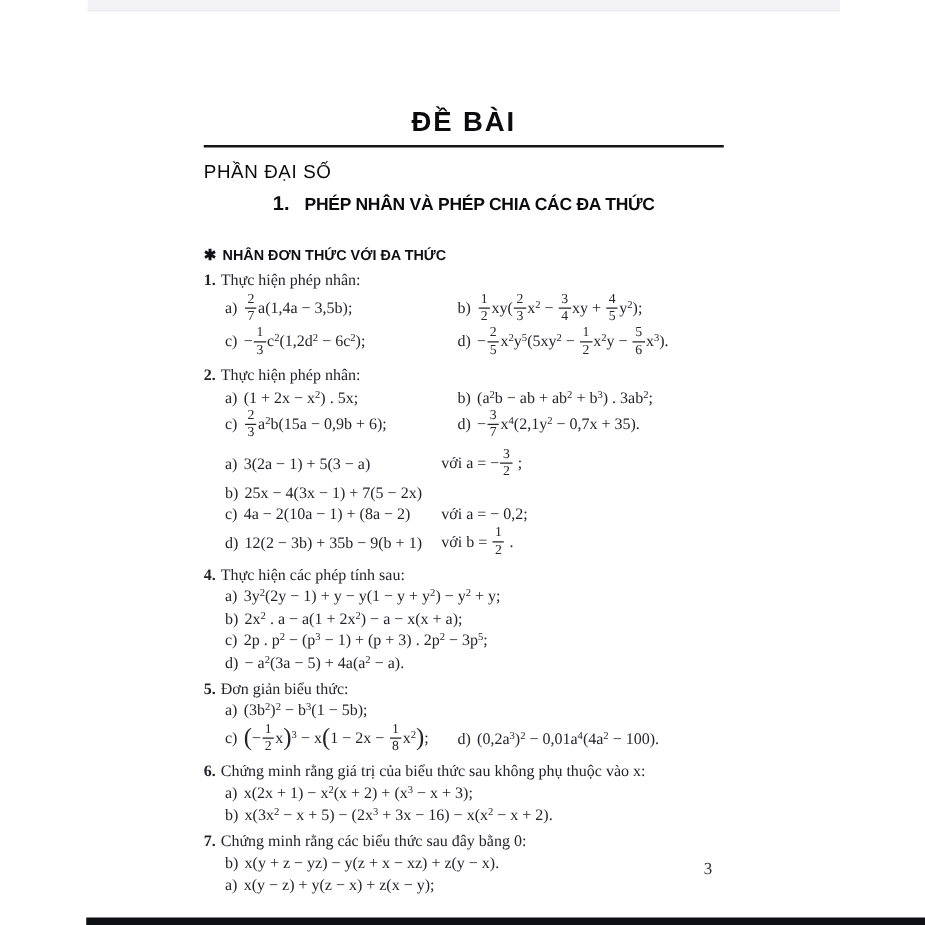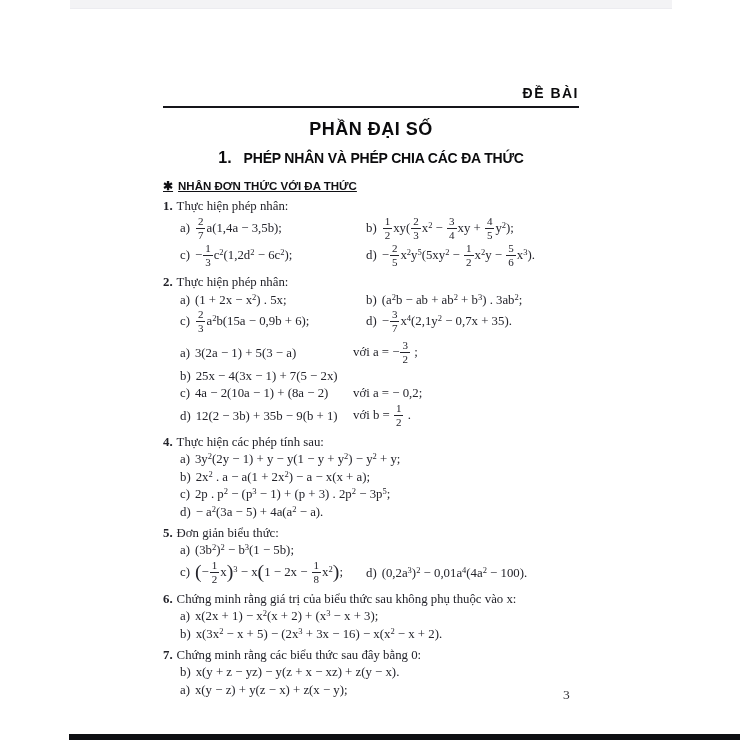--- a/index.html
+++ b/index.html
@@ -6,31 +6,31 @@
   body{
     width:740px;height:740px;position:relative;overflow:hidden;
     background:#ffffff;color:#24242b;
     font-family:"Liberation Serif", serif;
   }
   .top-strip{position:absolute;left:70px;top:0;width:602px;height:8px;
     background:#f3f3f5;border-bottom:1px solid #ececf0;}
   .bottom-bar{position:absolute;left:69px;top:734px;width:671px;height:6px;background:#0e0f13;}
   .content{position:absolute;left:163px;top:85px;width:416px;}
 
-  .doc-title{font-family:"Liberation Sans",sans-serif;font-weight:bold;font-size:14px;
-    letter-spacing:1.5px;text-align:right;color:#0b0b0d;}
+  .doc-title{font-family:"Liberation Sans",sans-serif;font-weight:bold;font-size:22px;
+    letter-spacing:1.5px;text-align:center;color:#0b0b0d;}
   .title-rule{border:none;border-top:2px solid #15151a;margin:5px 0 0 0;}
-  .part-title{margin-top:11px;font-family:"Liberation Sans",sans-serif;font-weight:bold;
-    font-size:18px;text-align:center;letter-spacing:.5px;color:#0b0b0d;}
+  .part-title{margin-top:11px;font-family:"Liberation Sans",sans-serif;font-weight:normal;
+    font-size:15px;text-align:left;letter-spacing:.5px;color:#0b0b0d;}
   .chapter{margin-top:9px;text-align:center;font-family:"Liberation Sans",sans-serif;
     font-weight:bold;color:#0b0b0d;white-space:nowrap;}
   .chapter-num{font-size:16px;margin-right:5px;}
   .chapter-title{font-size:14px;letter-spacing:-.2px;padding-left:7px;}
-  .subsection{margin-top:12px;font-family:"Liberation Sans",sans-serif;font-weight:bold;
-    font-size:11.5px;color:#101014;text-decoration:underline;}
+  .subsection{margin-top:24px;font-family:"Liberation Sans",sans-serif;font-weight:bold;
+    font-size:11.5px;color:#101014;}
   .subsection .marker{margin-right:5px;font-size:12px;}
 
   .problems{margin-top:5px;font-size:12.8px;}
   .problem{margin-top:6px;}
   .p-head{margin-bottom:1px;}
   .p-num{font-weight:bold;margin-right:4px;}
   .row{margin:2.5px 0;}
   .cols2{display:grid;grid-template-columns:186px auto;align-items:center;}
   .cols2n{display:grid;grid-template-columns:190px auto;align-items:center;}
   .cell{padding-left:17px;white-space:nowrap;}

